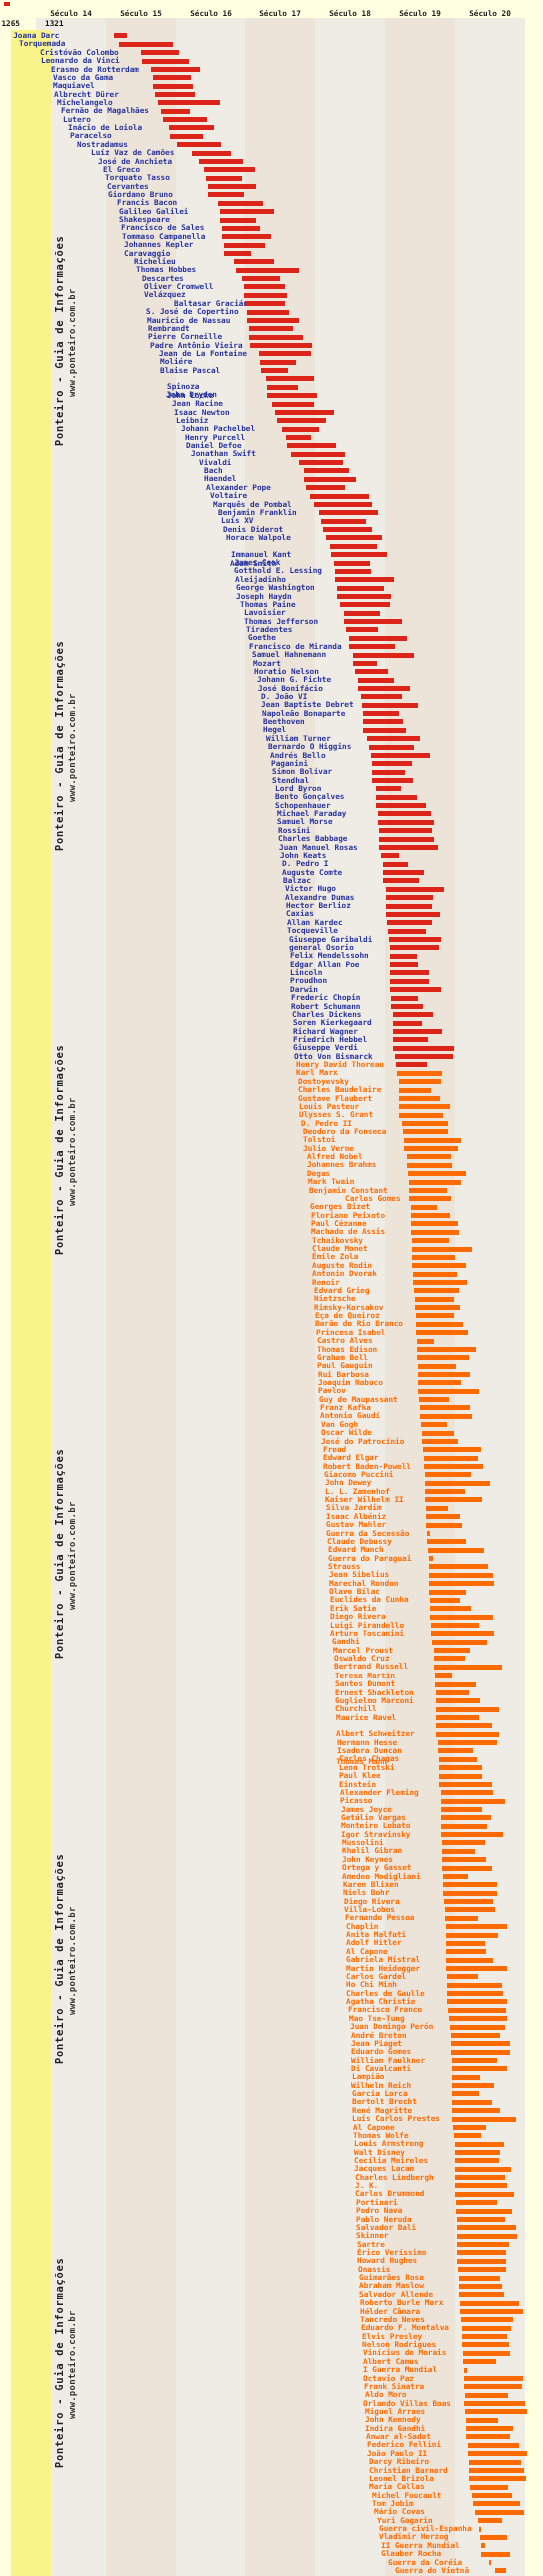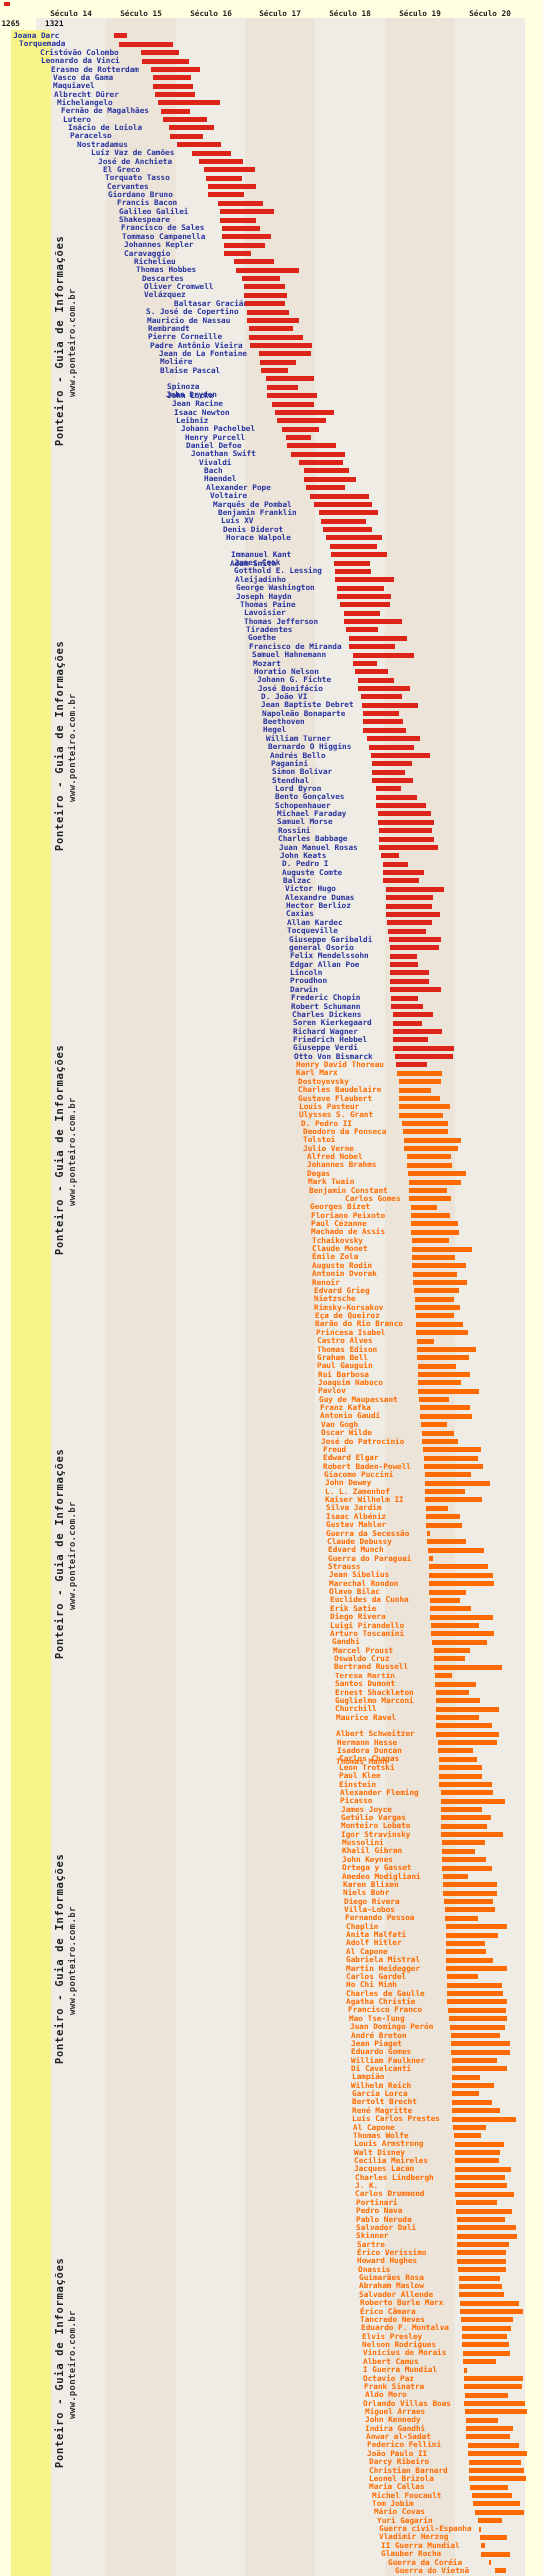--- a/index.html
+++ b/index.html
@@ -602,21 +602,21 @@
       <span class="row-name orange" style="left: 358px; top: 2266px;">Onassis</span>
       <div class="bar orange" style="left: 458px; top: 2267px; width: 48px;"></div>
       <span class="row-name orange" style="left: 359px; top: 2274px;">Guimarães Rosa</span>
       <div class="bar orange" style="left: 459px; top: 2276px; width: 41px;"></div>
       <span class="row-name orange" style="left: 359px; top: 2282px;">Abraham Maslow</span>
       <div class="bar orange" style="left: 459px; top: 2284px; width: 43px;"></div>
       <span class="row-name orange" style="left: 359px; top: 2291px;">Salvador Allende</span>
       <div class="bar orange" style="left: 459px; top: 2292px; width: 45px;"></div>
       <span class="row-name orange" style="left: 360px; top: 2299px;">Roberto Burle Marx</span>
       <div class="bar orange" style="left: 460px; top: 2301px; width: 59px;"></div>
-      <span class="row-name orange" style="left: 360px; top: 2308px;">Érico Câmara</span>
+      <span class="row-name orange" style="left: 360px; top: 2308px;">Hélder Câmara</span>
       <div class="bar orange" style="left: 460px; top: 2309px; width: 63px;"></div>
       <span class="row-name orange" style="left: 360px; top: 2316px;">Tancredo Neves</span>
       <div class="bar orange" style="left: 461px; top: 2317px; width: 52px;"></div>
       <span class="row-name orange" style="left: 361px; top: 2324px;">Eduardo F. Montalva</span>
       <div class="bar orange" style="left: 462px; top: 2326px; width: 49px;"></div>
       <span class="row-name orange" style="left: 362px; top: 2333px;">Elvis Presley</span>
       <div class="bar orange" style="left: 462px; top: 2334px; width: 45px;"></div>
       <span class="row-name orange" style="left: 362px; top: 2341px;">Nelson Rodrigues</span>
       <div class="bar orange" style="left: 462px; top: 2342px; width: 47px;"></div>
       <span class="row-name orange" style="left: 363px; top: 2349px;">Vinícius de Morais</span>

